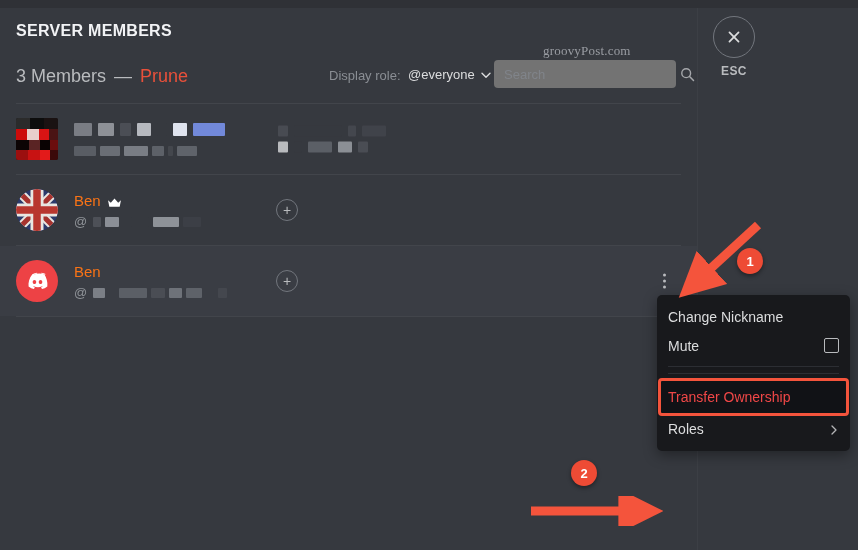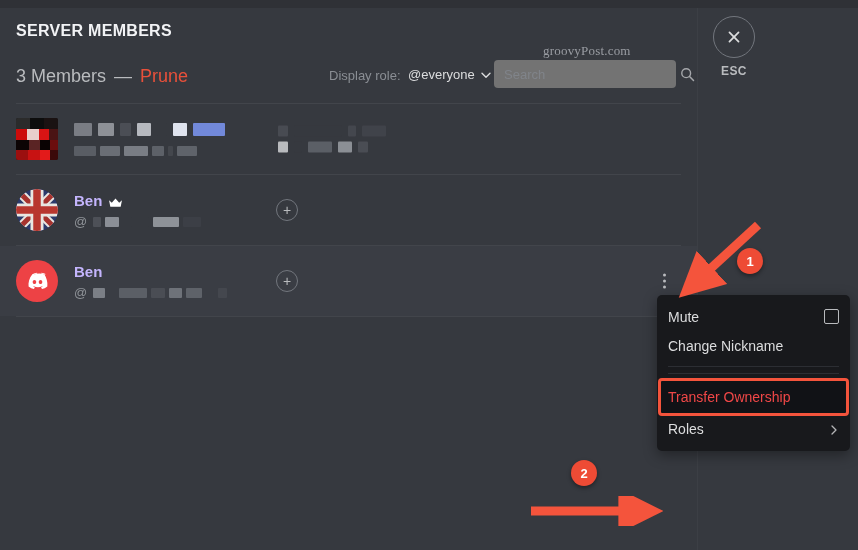--- a/index.html
+++ b/index.html
@@ -198,22 +198,22 @@
     min-width: 0;
   }
   .name-line {
     display: flex;
     align-items: center;
     gap: 6px;
     height: 18px;
   }
   .name-text {
     font-size: 15px;
-    font-weight: bold;
-    color: #c4b5fd;
+    font-weight: normal;
+    color: #f97316;
     line-height: 18px;
   }
   .crown { width: 14px; height: 12px; display:block; }
   .handle-line {
     margin-top: 5px;
     display: flex;
     align-items: center;
     gap: 4px;
     height: 14px;
   }
@@ -523,26 +523,26 @@
           <i></i>
       </div>
     </div>
 
     <div class="divider"></div>
   </div>
 
   <div class="ctx-menu">
 
     <div class="ctx-item">
+      <span class="lbl">Change Nickname</span>
+    </div>
+
+    <div class="ctx-item">
       <span class="lbl">Mute</span>
       <span class="ctx-check"></span>
-    </div>
-
-    <div class="ctx-item">
-      <span class="lbl">Change Nickname</span>
     </div>
 
     <div class="ctx-sep"></div>
 
 
 
     <div class="ctx-sep"></div>
 
     <div class="ctx-item danger highlighted">
       <span class="lbl">Transfer Ownership</span>

